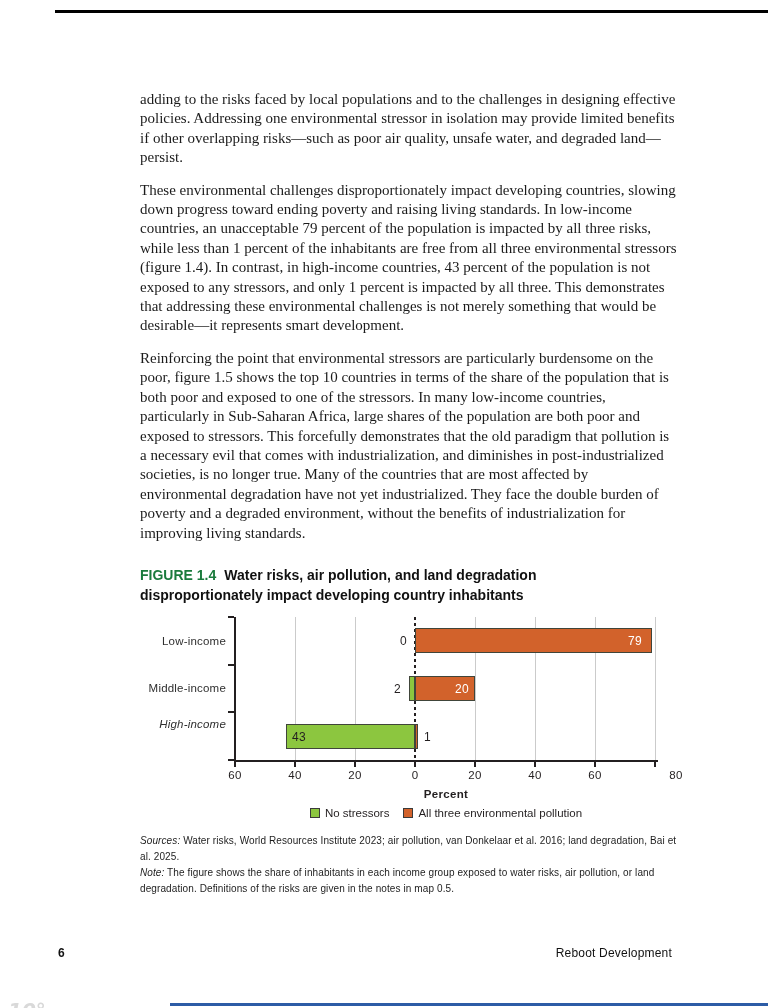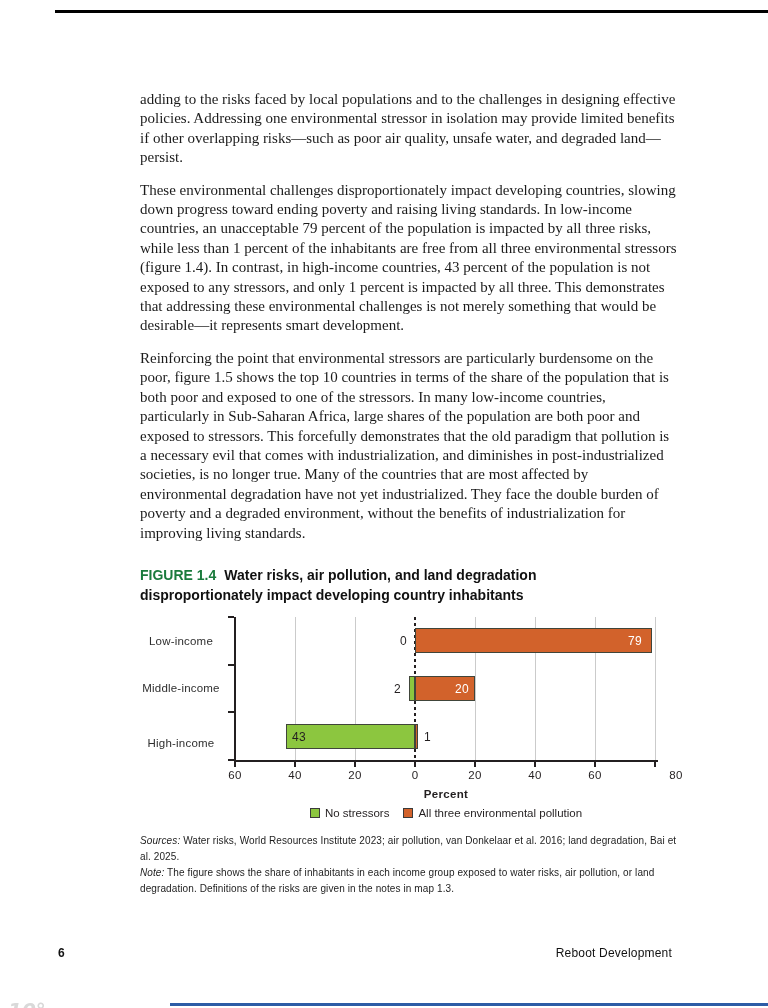--- a/index.html
+++ b/index.html
@@ -26,21 +26,21 @@
   .plot{position:absolute;left:0;top:0;width:537px;height:208px;}
   .y-axis{position:absolute;left:94px;top:0;width:2px;height:145px;background:#231f20;}
   .x-axis{position:absolute;left:94px;top:143px;width:424px;height:2px;background:#231f20;}
   .gridline{position:absolute;top:0;width:1px;height:143px;background:#cbcbcb;}
   .zeroline{position:absolute;top:0;width:2px;height:143px;
     background:repeating-linear-gradient(to bottom,#231f20 0 3px,transparent 3px 6px);}
   .ytick{position:absolute;height:2px;width:6px;background:#231f20;left:88px;}
   .xtick{position:absolute;width:2px;height:5px;background:#231f20;top:145px;}
   .xtick-label{position:absolute;top:152px;transform:translateX(-50%);
     font-size:11.5px;color:#231f20;letter-spacing:.3px;}
-  .cat-label{position:absolute;left:-4px;width:90px;text-align:center;
+  .cat-label{position:absolute;left:-4px;width:90px;text-align:right;
     font-size:11.5px;color:#2f2f2f;letter-spacing:.2px;}
   .bar{position:absolute;height:25px;box-sizing:border-box;border:1px solid #40453a;}
   .val-label{position:absolute;font-size:12px;color:#231f20;letter-spacing:.3px;}
   .val-label.white{color:#ffffff;}
   .axis-title{position:absolute;left:94px;width:424px;top:171px;text-align:center;
     font-weight:bold;font-size:11.5px;color:#231f20;letter-spacing:.3px;}
   .legend{position:absolute;left:74px;width:464px;top:190px;display:flex;
     justify-content:center;gap:14px;font-size:11.5px;color:#231f20;}
   .legend-item{display:flex;align-items:center;gap:5px;}
   .swatch{width:10px;height:10px;box-sizing:border-box;border:1px solid #3a3a3a;display:inline-block;}
@@ -98,21 +98,21 @@
           <div class="xtick" style="left: 334px;"></div>
           <div class="xtick-label" style="left: 335px;">20</div>
           <div class="xtick" style="left: 394px;"></div>
           <div class="xtick-label" style="left: 395px;">40</div>
           <div class="xtick" style="left: 454px;"></div>
           <div class="xtick-label" style="left: 455px;">60</div>
           <div class="xtick" style="left: 514px;"></div>
           <div class="xtick-label" style="left: 536px; text-align: right;">80</div>
           <div class="cat-label" style="top: 17.8333px;">Low-income</div>
           <div class="cat-label" style="top: 65.5px;">Middle-income</div>
-          <div class="cat-label" style="top: 120px;">High-income</div>
+          <div class="cat-label" style="top: 101px; font-style: italic;">High-income</div>
           <div class="val-label" style="top: 17.3333px; left: 247px; width: 20px; text-align: right;">0</div>
           <div class="bar" style="top: 59px; left: 269px; width: 6px; background: rgb(140, 198, 63);"></div>
           <div class="val-label" style="top: 65px; left: 241px; width: 20px; text-align: right;">2</div>
           <div class="bar" style="top: 106.667px; left: 146px; width: 129px; background: rgb(140, 198, 63);"></div>
           <div class="val-label" style="top: 112.667px; left: 152px;">43</div>
           <div class="bar" style="top: 11.3333px; left: 275px; width: 237px; background: rgb(210, 98, 43);"></div>
           <div class="val-label white" style="top: 17.3333px; left: 488px; width: 18px; text-align: left;">79</div>
           <div class="bar" style="top: 59px; left: 275px; width: 60px; background: rgb(210, 98, 43);"></div>
           <div class="val-label white" style="top: 65px; left: 311px; width: 18px; text-align: right;">20</div>
           <div class="bar" style="top: 106.667px; left: 275px; width: 3px; background: rgb(210, 98, 43);"></div>
@@ -126,21 +126,21 @@
           </div>
           <div class="legend-item">
             <span class="swatch" style="background: rgb(210, 98, 43);"></span>
             <span>All three environmental pollution</span>
           </div>
         </div>
     </div>
 
     <div class="fig-notes">
       <span class="lbl">Sources:</span><span> Water risks, World Resources Institute 2023; air pollution, van Donkelaar et al. 2016; land degradation, Bai et al. 2025.</span><br>
-      <span class="lbl">Note:</span><span> The figure shows the share of inhabitants in each income group exposed to water risks, air pollution, or land degradation. Definitions of the risks are given in the notes in map 1.3.</span>
+      <span class="lbl">Note:</span><span> The figure shows the share of inhabitants in each income group exposed to water risks, air pollution, or land degradation. Definitions of the risks are given in the notes in map 0.5.</span>
     </div>
   </div>
 </div>
 
 <div class="footer">
   <span class="pageno">6</span>
   <span class="running">Reboot Development</span>
 </div>
 
 <div class="watermark">

